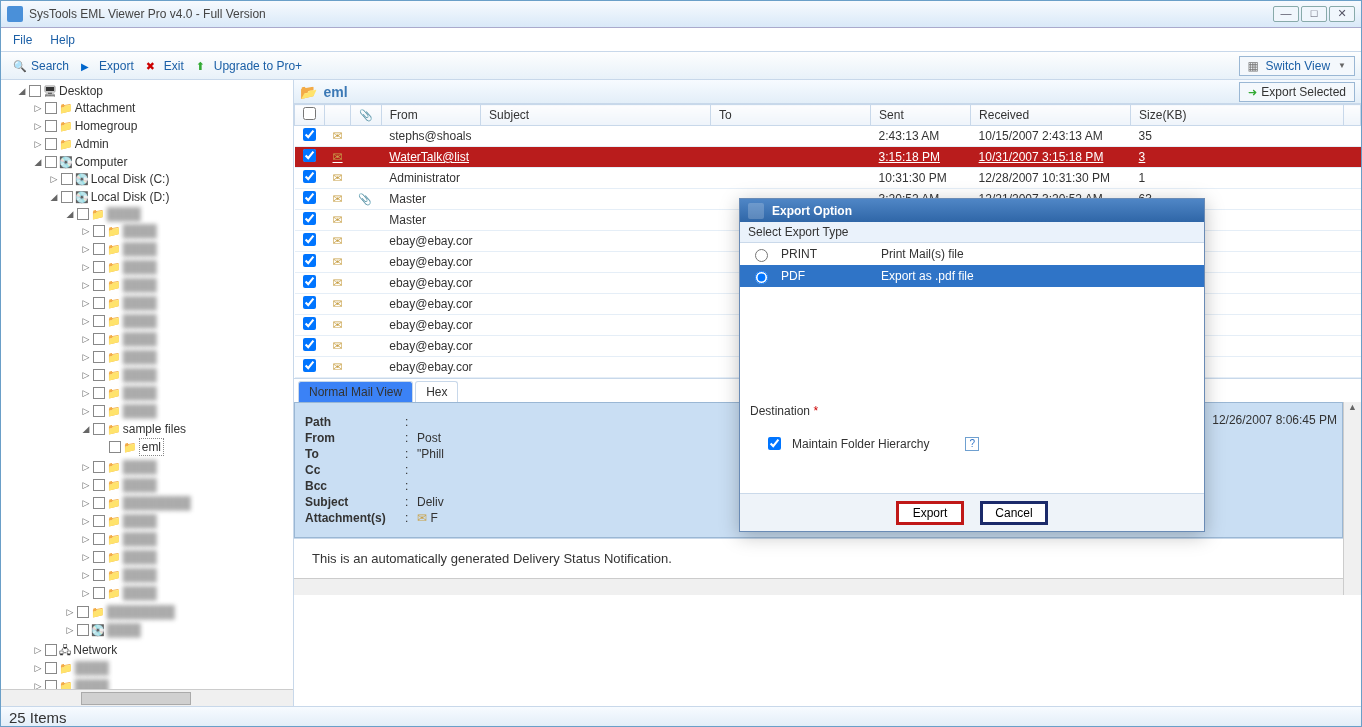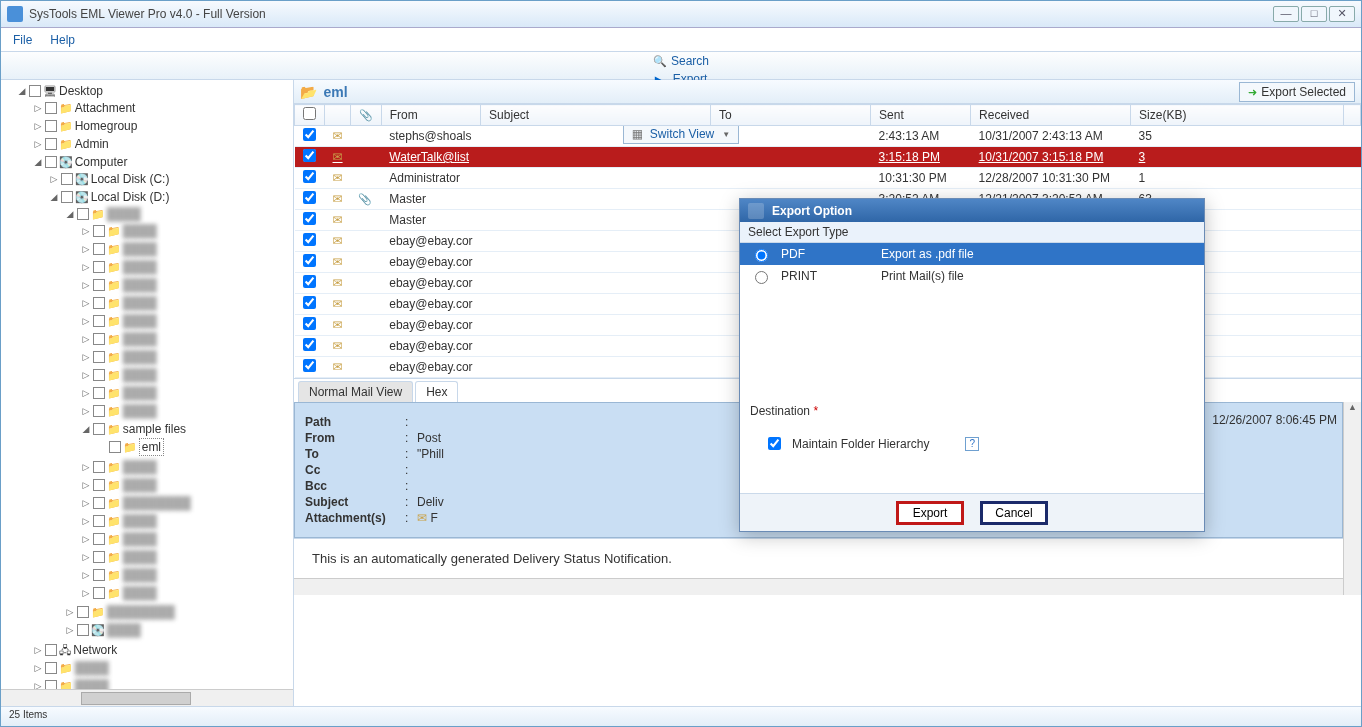--- a/index.html
+++ b/index.html
@@ -5,21 +5,21 @@
 * { box-sizing: border-box; font-family: "Segoe UI", Tahoma, sans-serif; }
 body { margin: 0; width: 1362px; height: 727px; overflow: hidden; background: #fff; font-size: 12px; color: #333; }
 .window { width: 1362px; height: 727px; display: flex; flex-direction: column; border: 1px solid #6a9fc8; }
 .titlebar { height: 27px; background: linear-gradient(#f7fafe,#d9e9f8); display: flex; align-items: center; padding: 0 6px; border-bottom: 1px solid #aac; }
 .titlebar .logo { width:16px; height:16px; background:#4a90d9; border-radius:2px; margin-right:6px; }
 .titlebar .title { font-size: 12px; color:#444; flex:1; }
 .winbtns { display:flex; gap:2px; }
 .winbtns div { width:26px; height:16px; border:1px solid #8aa; background:#f0f6fc; border-radius:2px; text-align:center; font-size:11px; line-height:12px; color:#556; cursor:default;}
 .menubar { height:24px; background:#fff; border-bottom:1px solid #c8d8ea; display:flex; align-items:center; padding:0 12px; gap:18px; }
 .menubar span { color:#1b5fa6; }
-.toolbar { height:28px; background:linear-gradient(#fdfefe,#e8f1f9); border-bottom:1px solid #c8d8ea; display:flex; align-items:center; padding:0 6px;flex-direction:column; }
+.toolbar { height:28px; background:linear-gradient(#fdfefe,#e8f1f9); border-bottom:1px solid #c8d8ea; display:flex; align-items:center; padding:0 6px; }
 .toolbar .btn { display:flex; align-items:center; gap:4px; padding:2px 6px; color:#1b5fa6; }
 .toolbar .sep { flex:1; }
 .ico { display:inline-block; width:14px;height:14px; }
 .search-ico::before{content:"🔍"; font-size:11px;}
 .export-ico::before{content:"▶"; color:#0066cc; font-size:10px;}
 .exit-ico::before{content:"✖"; color:#c00; font-size:11px;}
 .upgrade-ico::before{content:"⬆"; color:#3a3; font-size:11px;}
 .switchview-ico::before{content:"▦"; color:#777; font-size:12px;}
 .body { flex:1; display:flex; overflow:hidden; }
 .sidebar { width:293px; border-right:1px solid #c8d8ea; overflow:hidden; display:flex; flex-direction:column; background:#fff;}
@@ -47,28 +47,28 @@
 .grid { width:100%; border-collapse:collapse; }
 .grid th { background:linear-gradient(#fdfdfe,#eef4fa); border:1px solid #c8d8ea; font-weight:normal; text-align:left; padding:2px 8px; font-size:12px; height:20px;}
 .grid td { border-bottom:1px solid #e5eef7; padding:1px 8px; height:21px; font-size:12px; white-space:nowrap; overflow:hidden;}
 .grid tr.hdr th:nth-child(1){width:22px;} .grid tr.hdr th:nth-child(2){width:22px;} .grid tr.hdr th:nth-child(3){width:22px;}
 .grid tr.selrow td{ background:#b91c1c; color:#fff;text-decoration:underline;}
 .grid input[type=checkbox]{margin:0;}
 .env-ico::before{content:"✉"; color:#c9a24a; font-size:12px;}
 .clip-ico::before{content:"📎"; font-size:11px; color:#777;}
 .tabs { height:24px; border-top:1px solid #c8d8ea; display:flex; align-items:flex-end; padding-left:4px; background:#fff;}
 .tab { border:1px solid #c8d8ea; border-bottom:none; padding:3px 10px; margin-right:2px; background:#fff; font-size:12px; border-radius:3px 3px 0 0;}
-.tab.active{ background:#e5e5e5;}
+.tab.active{ background:#3b82f6;}
 .detail{ background:#c9def3; border:1px solid #9ab7d4; margin:0; padding:10px; font-size:12px;}
 .detail .row{display:flex; margin:2px 0;}
 .detail .k{width:100px; font-weight:bold;} .detail .c{width:12px;} .detail .v{flex:1;}
 .detail .datetime{position:absolute; right:24px;}
 .msgbody{ background:#fff; border-top:1px solid #c8d8ea; padding:12px 18px; font-family:"Courier New",monospace; font-size:13px; flex:1; overflow:hidden; position:relative;}
 .hscroll{height:17px;background:#f0f0f0;border-top:1px solid #ccc;}
-.statusbar{height:20px; background:linear-gradient(#f7fbff,#e3eef8); border-top:1px solid #c8d8ea; font-size:10px; padding:2px 8px;}
+.statusbar{height:20px; background:linear-gradient(#f7fbff,#e3eef8); border-top:1px solid #c8d8ea; font-size:15px; padding:2px 8px;}
 
 .modal{ position:absolute; left:445px; top:118px; width:466px; background:#fff; border:1px solid #6a8bb5; box-shadow:0 4px 18px rgba(0,0,0,.25); z-index:50;}
 .modal .mtitle{ height:23px; background:linear-gradient(#4f86c6,#2f66a7); color:#fff; display:flex; align-items:center; padding:0 8px; font-size:12px; font-weight:bold; gap:8px;}
 .modal .mtitle .mico{width:16px;height:16px;background:#fff3;border-radius:2px;}
 .modal .subt{ background:#eaf2fb; padding:3px 8px; font-size:12px; color:#333; font-weight:normal; border-bottom:1px solid #cad9ea;}
 .modal .optlist{ height:155px; background:#fff; }
 .modal .opt{ display:flex; align-items:center; padding:3px 10px; font-size:12px; gap:10px;}
 .modal .opt.sel{ background:#2f74c7; color:#fff;}
 .modal .opt .rname{width:90px;}
 .modal .destrow{padding:6px 10px 2px 10px; font-size:12px;}
@@ -453,21 +453,21 @@
           </tbody>
             <tbody id="gridbody">
               <tr>
                 <td><input type="checkbox" checked="" style=""></td>
                 <td><span class="env-ico"></span></td>
                 <td></td>
                 <td>stephs@shoals</td>
                 <td></td>
                 <td></td>
                 <td>2:43:13 AM</td>
-                <td>10/31/2007 2:43:13 AM</td>
+                <td>10/15/2007 2:43:13 AM</td>
                 <td>35</td>
                 <td></td>
               </tr>
               <tr class="selrow">
                 <td><input type="checkbox" checked="" style=""></td>
                 <td><span class="env-ico"></span></td>
                 <td></td>
                 <td>WaterTalk@list</td>
                 <td></td>
                 <td></td>
@@ -653,29 +653,29 @@
         <div class="rightbar"><span class="up"></span></div>
       </div>
 
       <div class="modal">
         <div class="mtitle">
           <span class="mico"></span>
           <span>Export Option</span>
         </div>
         <div class="subt">Select Export Type</div>
         <div class="optlist">
+          <div class="opt">
+            <input type="radio" style="">
+            <span class="rname">PRINT</span>
+            <span>Print Mail(s) file</span>
+          </div>
           <div class="opt sel">
             <input type="radio" checked="" style="">
             <span class="rname">PDF</span>
             <span>Export as .pdf file</span>
-          </div>
-          <div class="opt">
-            <input type="radio" style="">
-            <span class="rname">PRINT</span>
-            <span>Print Mail(s) file</span>
           </div>
         </div>
         <div class="destrow"><span>Destination</span> <span class="req">*</span></div>
         <div class="mfh">
           <input type="checkbox" checked="" style="">
           <span>Maintain Folder Hierarchy</span>
           <span style="width:20px;"></span>
           <span class="help">?</span>
         </div>
         <div class="mfoot">

